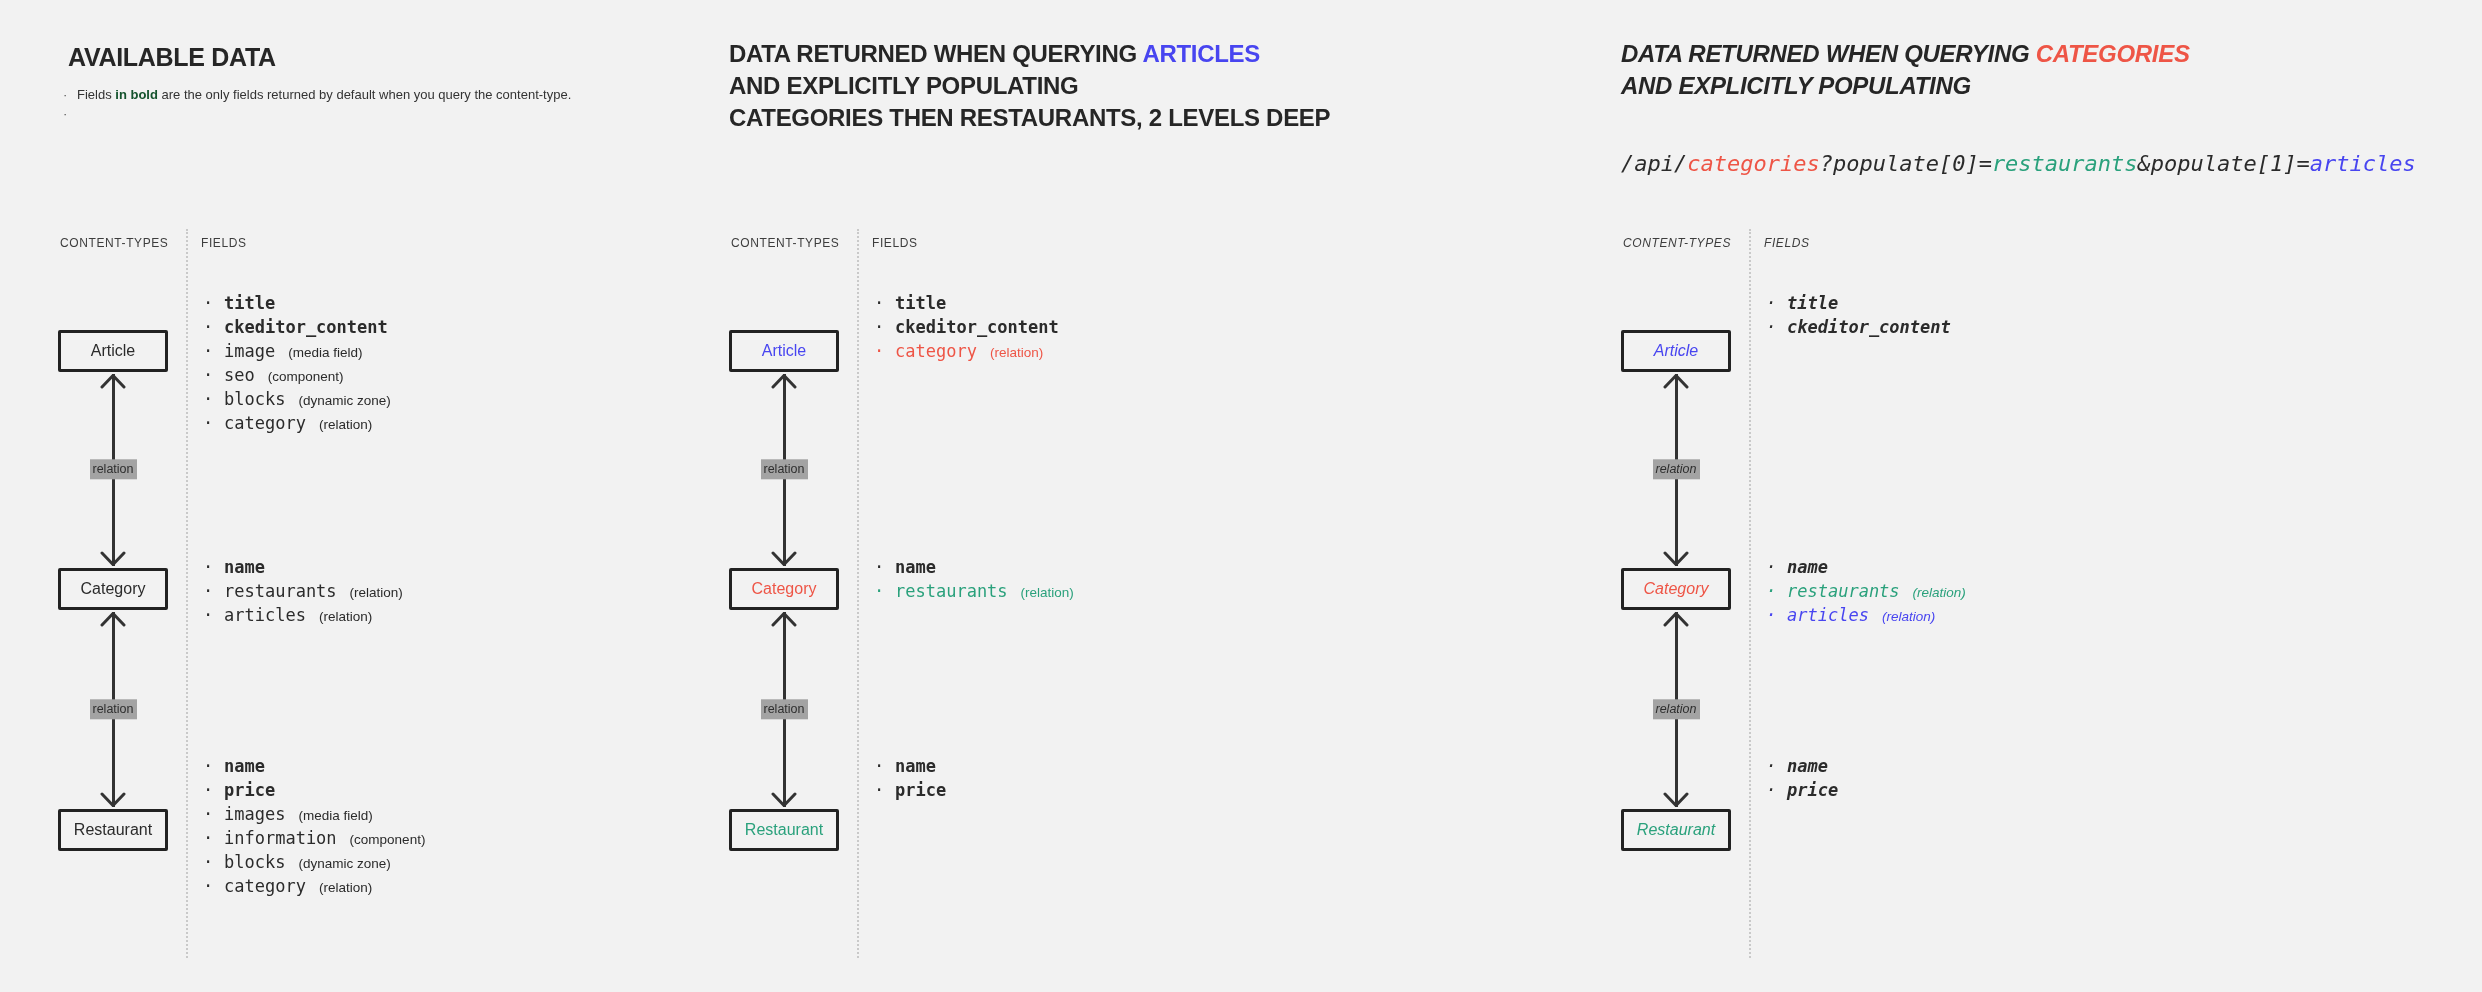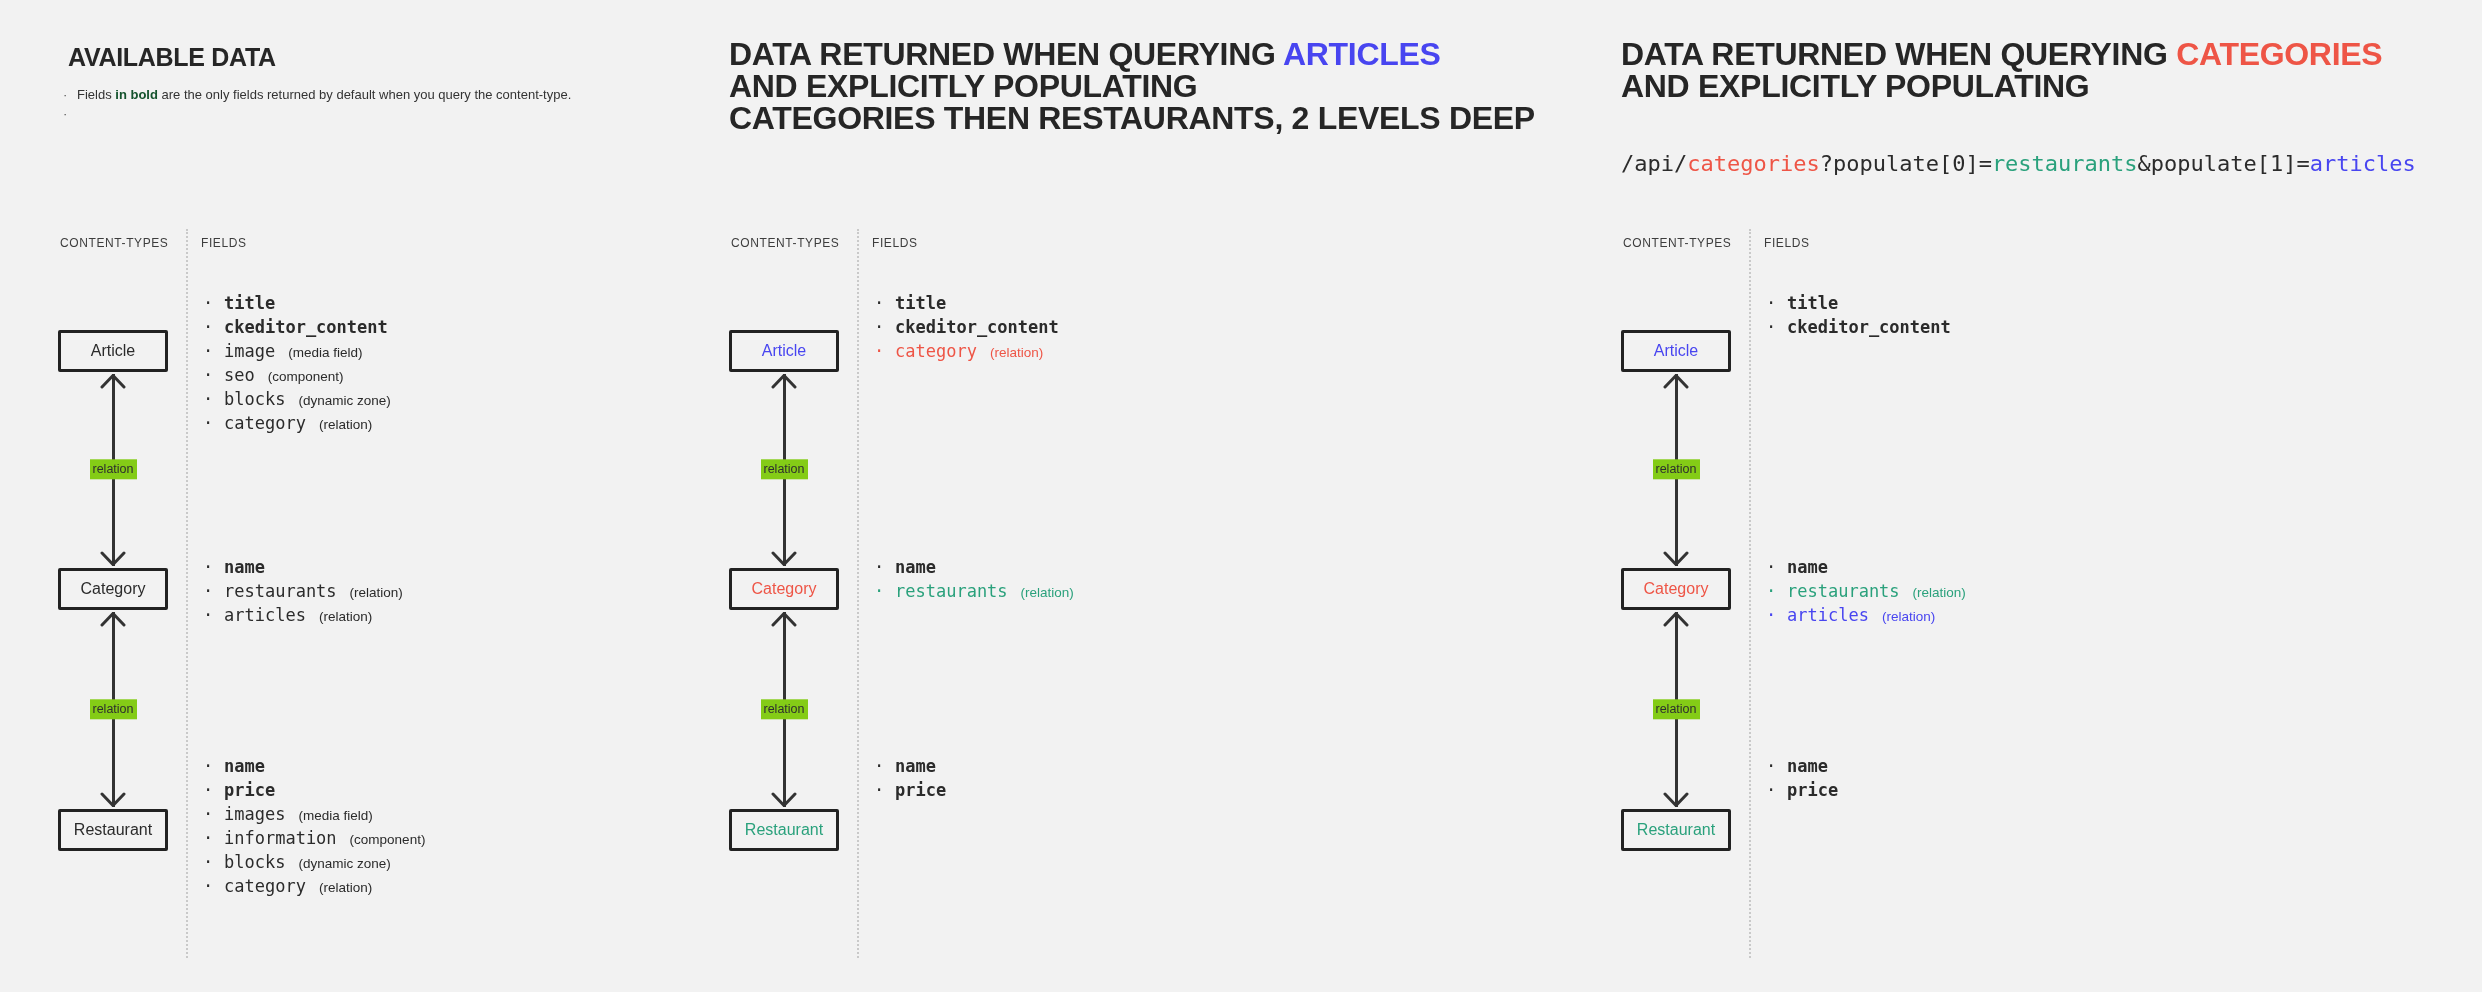--- a/index.html
+++ b/index.html
@@ -9,26 +9,26 @@
     font-family:"Liberation Sans", sans-serif;
     color:#2b2b2b;
     position:relative;
     overflow:hidden;
   }
   .canvas { position:absolute; inset:0; }
 
   .panel { position:absolute; top:0; height:908px; width:660px; }
   .panel.p0 { left:58px; }
   .panel.p1 { left:729px; }
-  .panel.p2 { left:1621px; }
+  .panel.p2 { left:1621px;font-style:italic; }
 
   
   .panel-title {
     position:absolute; top:38px; left:0;
-    font-size:32px; line-height:32px; font-weight:bold;
+    font-size:24px; line-height:32px; font-weight:bold;
     letter-spacing:-0.3px; color:#262626; white-space:nowrap;
     font-stretch:semi-condensed;
   }
   .p0 .panel-title { top:41px; left:10px; font-size:25px; }
   .title-line { display:block; }
 
   
   .notes {
     position:absolute; top:85px; left:5px; width:560px;
     font-size:13px; line-height:19px; color:#333;
@@ -78,21 +78,21 @@
     background:#333;
   }
   .arrowhead { position:absolute; left:41px; width:28px; height:16px; }
   .arrowhead.up { top:1px; }
   .arrowhead.down { bottom:1px; }
   .relation-label {
     position:absolute; left:0; width:110px; top:50%;
     transform:translateY(-55%);
     text-align:center; font-size:12.5px; color:#2e2e2e;
   }
-  .relation-label span { background:#84cc16; padding:3px 3px; }
+  .relation-label span { background:#a3a3a3; padding:3px 3px; }
 
   
   .field-group {
     position:absolute; left:145px;
     font-family:"DejaVu Sans Mono", monospace; font-size:17px;
   }
   .field-group.fg-0 { top:291px; }
   .field-group.fg-1 { top:555px; }
   .field-group.fg-2 { top:754px; }
   .field-item {

